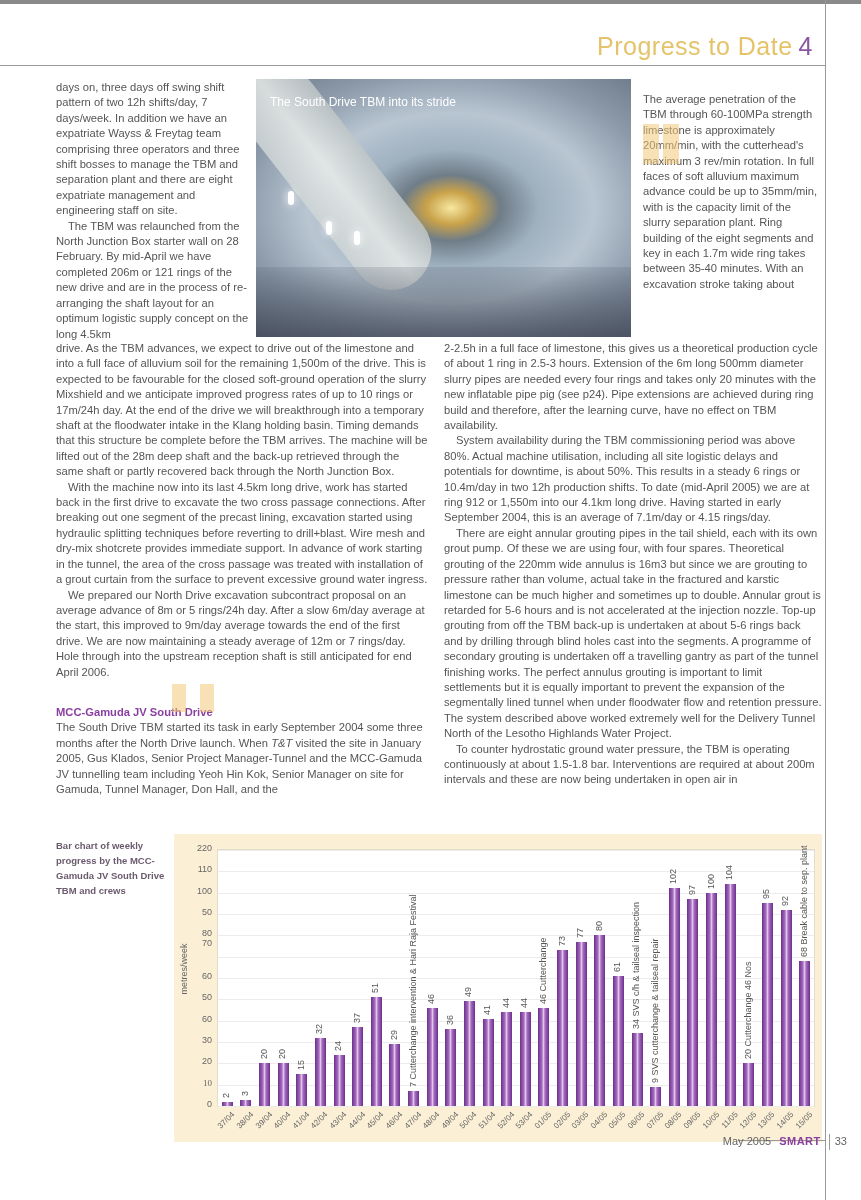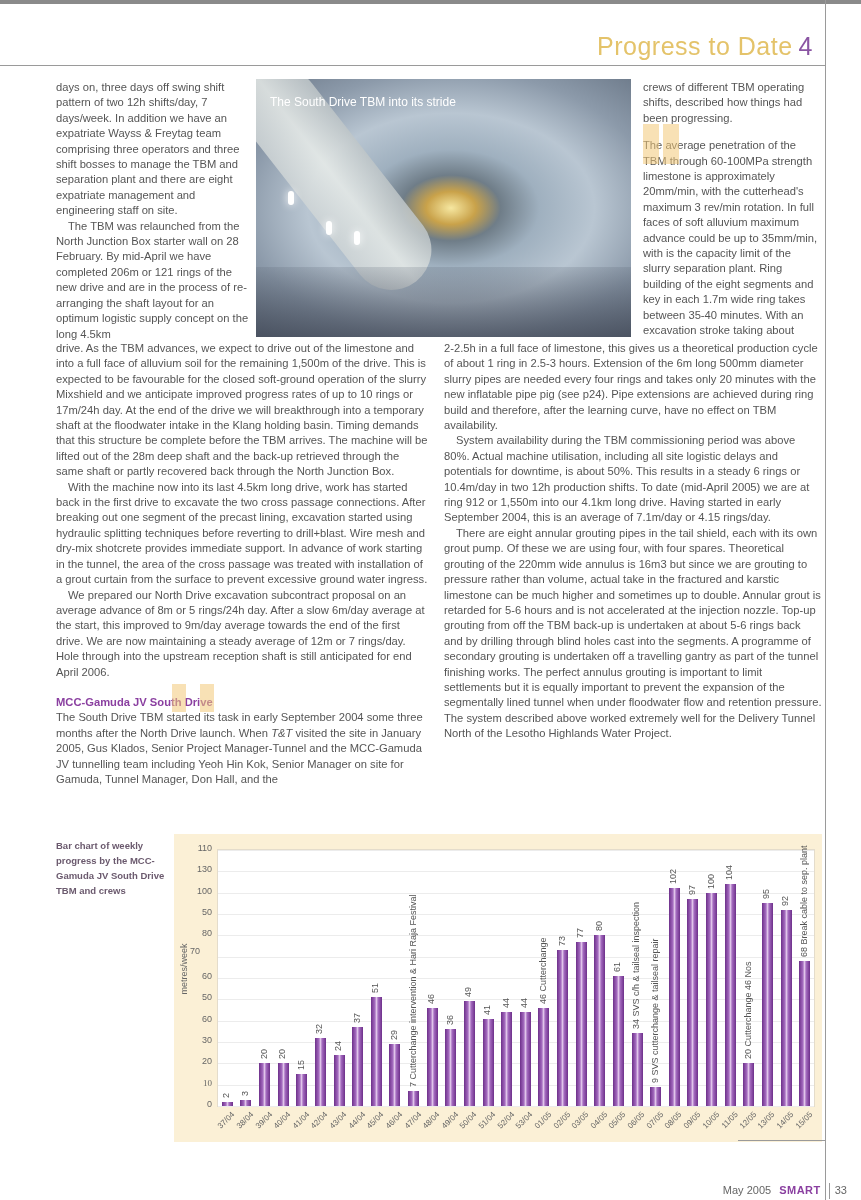--- a/index.html
+++ b/index.html
@@ -28,21 +28,21 @@
   .chart-box { position:absolute; left:174px; top:834px; width:648px; height:308px; background:#fbf0d6; }
   .plot { position:absolute; left:43px; top:15px; width:596px; height:256px; background:#fff; border:1px solid #e4dccb; }
   .gridline { position:absolute; left:0; width:100%; height:1px; background:#ececec; }
   .ytick { position:absolute; left:4px; width:34px; text-align:right; font-size:9px; color:#666; font-family:"Liberation Sans", sans-serif; }
   .ylabel { position:absolute; left:-16px; top:130px; transform:rotate(-90deg); font-size:9px; color:#666; font-family:"Liberation Sans", sans-serif; white-space:nowrap; }
   .bar { position:absolute; bottom:0; width:11px; background:linear-gradient(90deg,#6d2f8a 0%,#a46bbf 35%,#e0c4ea 50%,#a46bbf 65%,#6d2f8a 100%); }
   .barlabel { position:absolute; font-size:9px; color:#555; transform:rotate(-90deg); transform-origin:left bottom; white-space:nowrap; font-family:"Liberation Sans", sans-serif; }
   .xtick { position:absolute; top:276px; font-size:8px; color:#666; transform:rotate(-45deg); transform-origin:right top; white-space:nowrap; font-family:"Liberation Sans", sans-serif; }
   .xlabel { position:absolute; left:0; width:100%; top:292px; text-align:center; font-size:9.5px; color:#666; font-family:"Liberation Sans", sans-serif; }
   .footer-rule { position:absolute; left:738px; top:1140px; width:88px; height:1px; background:#9a9a9a; }
-  .footer { position:absolute; right:14px; top:1183px; font-size:11px; color:#666; font-family:"Liberation Sans", sans-serif;margin-left:43px; }
+  .footer { position:absolute; right:14px; top:1134px; font-size:11px; color:#666; font-family:"Liberation Sans", sans-serif;margin-left:43px; }
   .footer .brand { color:#8a3fa0; font-weight:bold; margin:0 8px; letter-spacing:0.5px; }
   .footer .sep { display:inline-block; width:1px; height:16px; background:#999; vertical-align:middle; margin-right:5px; }
 </style>
 </head>
 <body>
 
 <div class="topbar"></div>
 <div class="vrule"></div>
 <div class="hrule"></div>
 
@@ -58,40 +58,40 @@
 <div class="photo">
   <div class="pipe"></div>
   <div class="light" style="left:32px; top:112px;"></div>
   <div class="light" style="left:70px; top:142px;"></div>
   <div class="light" style="left:98px; top:152px;"></div>
   <div class="floor"></div>
   <div class="photo-caption">The South Drive TBM into its stride</div>
 </div>
 
 <div class="col" style="left:643px; top:80px; width:176px;">
-  <p>crews of different TBM operating shifts, described how things had been progressing.</p>
   <p style="margin-top:12px;">The average penetration of the TBM through 60-100MPa strength limestone is approximately 20mm/min, with the cutterhead's maximum 3 rev/min rotation. In full faces of soft alluvium maximum advance could be up to 35mm/min, with is the capacity limit of the slurry separation plant. Ring building of the eight segments and key in each 1.7m wide ring takes between 35-40 minutes. With an excavation stroke taking about</p>
 </div>
 <div class="quote-mark" style="left:643px; top:124px;"></div>
 <div class="quote-mark" style="left:663px; top:124px;"></div>
 
 <div class="col" style="left:56px; top:341px; width:372px;">
   <p>drive. As the TBM advances, we expect to drive out of the limestone and into a full face of alluvium soil for the remaining 1,500m of the drive. This is expected to be favourable for the closed soft-ground operation of the slurry Mixshield and we anticipate improved progress rates of up to 10 rings or 17m/24h day. At the end of the drive we will breakthrough into a temporary shaft at the floodwater intake in the Klang holding basin. Timing demands that this structure be complete before the TBM arrives. The machine will be lifted out of the 28m deep shaft and the back-up retrieved through the same shaft or partly recovered back through the North Junction Box.</p>
   <p class="ind">With the machine now into its last 4.5km long drive, work has started back in the first drive to excavate the two cross passage connections. After breaking out one segment of the precast lining, excavation started using hydraulic splitting techniques before reverting to drill+blast. Wire mesh and dry-mix shotcrete provides immediate support. In advance of work starting in the tunnel, the area of the cross passage was treated with installation of a grout curtain from the surface to prevent excessive ground water ingress.</p>
   <p class="ind">We prepared our North Drive excavation subcontract proposal on an average advance of 8m or 5 rings/24h day. After a slow 6m/day average at the start, this improved to 9m/day average towards the end of the first drive.  We are now maintaining a steady average of 12m or 7 rings/day. Hole through into the upstream reception shaft is still anticipated for end April 2006.</p>
-  <p class="subhead" style="margin-top:15px;">MCC-Gamuda JV South Drive</p>
+  <p class="subhead" style="margin-top:25px;">MCC-Gamuda JV South Drive</p>
   <p><span>The South Drive TBM started its task in early September 2004 some three months after the North Drive launch. When </span><i>T&amp;T</i><span> visited the site in January 2005, Gus Klados, Senior Project Manager-Tunnel and the MCC-Gamuda JV tunnelling team including Yeoh Hin Kok, Senior Manager on site for Gamuda, Tunnel Manager, Don Hall, and the</span></p>
 </div>
 <div class="quote-mark" style="left:172px; top:684px; height:28px; width:14px;"></div>
 <div class="quote-mark" style="left:200px; top:684px; height:28px; width:14px;"></div>
 
 <div class="col" style="left:444px; top:433px; width:378px;">
   <p style="margin-top:-92px;">2-2.5h in a full face of limestone, this gives us a theoretical production cycle of about 1 ring in 2.5-3 hours. Extension of the 6m long 500mm diameter slurry pipes are needed every four rings and takes only 20 minutes with the new inflatable pipe pig (see p24). Pipe extensions are achieved during ring build and therefore, after the learning curve, have no effect on TBM availability.</p>
   <p class="ind">System availability during the TBM commissioning period was above 80%. Actual machine utilisation, including all site logistic delays and potentials for downtime, is about 50%. This results in a steady 6 rings or 10.4m/day in two 12h production shifts. To date (mid-April 2005) we are at ring 912 or 1,550m into our 4.1km long drive. Having started in early September 2004, this is an average of 7.1m/day or 4.15 rings/day.</p>
   <p class="ind">There are eight annular grouting pipes in the tail shield, each with its own grout pump. Of these we are using four, with four spares. Theoretical grouting of the 220mm wide annulus is 16m3 but since we are grouting to pressure rather than volume, actual take in the fractured and karstic limestone can be much higher and sometimes up to double. Annular grout is retarded for 5-6 hours and is not accelerated at the injection nozzle. Top-up grouting from off the TBM back-up is undertaken at about 5-6 rings back and by drilling through blind holes cast into the segments. A programme of secondary grouting is undertaken off a travelling gantry as part of the tunnel finishing works. The perfect annulus grouting is important to limit settlements but it is equally important to prevent the expansion of the segmentally lined tunnel when under floodwater flow and retention pressure. The system described above worked extremely well for the Delivery Tunnel North of the Lesotho Highlands Water Project.</p>
+  <p class="ind">To counter hydrostatic ground water pressure, the TBM is operating continuously at about 1.5-1.8 bar. Interventions are required at about 200m intervals and these are now being undertaken in open air in</p>
 </div>
 
 <div class="chart-caption">Bar chart of weekly progress by the MCC-Gamuda JV South Drive TBM and crews</div>
 <div class="chart-box" id="chart">
   <div class="plot" id="plot">
       <div class="gridline" style="top: 256px;"></div>
       <div class="gridline" style="top: 234.667px;"></div>
       <div class="gridline" style="top: 213.333px;"></div>
       <div class="gridline" style="top: 192px;"></div>
       <div class="gridline" style="top: 170.667px;"></div>
@@ -169,26 +169,26 @@
       <div class="barlabel" style="left: 590.688px; top: 96.9333px;">68 Break cable to sep. plant</div>
     </div>
   <div class="ylabel">metres/week</div>
 <div class="ytick" style="top: 265px;">0</div>
     <div class="ytick" style="top: 243.667px; font-family: Liberation Serif, serif;">10</div>
     <div class="ytick" style="top: 222.333px;">20</div>
     <div class="ytick" style="top: 201px;">30</div>
     <div class="ytick" style="top: 179.667px;">60</div>
     <div class="ytick" style="top: 158.333px;">50</div>
     <div class="ytick" style="top: 137px;">60</div>
-    <div class="ytick" style="top: 112px; text-align: center;">70</div>
+    <div class="ytick" style="top: 104px;">70</div>
     <div class="ytick" style="top: 94.3333px;">80</div>
     <div class="ytick" style="top: 73px;">50</div>
     <div class="ytick" style="top: 51.6667px;">100</div>
-    <div class="ytick" style="top: 30.3333px;">130</div>
-    <div class="ytick" style="top: 9px;">110</div>
+    <div class="ytick" style="top: 30.3333px;">110</div>
+    <div class="ytick" style="top: 9px;">220</div>
     <div class="xtick" style="right: 591.688px;">37/04</div>
     <div class="xtick" style="right: 573.062px;">38/04</div>
     <div class="xtick" style="right: 554.438px;">39/04</div>
     <div class="xtick" style="right: 535.812px;">40/04</div>
     <div class="xtick" style="right: 517.188px;">41/04</div>
     <div class="xtick" style="right: 498.562px;">42/04</div>
     <div class="xtick" style="right: 479.938px;">43/04</div>
     <div class="xtick" style="right: 461.312px;">44/04</div>
     <div class="xtick" style="right: 442.688px;">45/04</div>
     <div class="xtick" style="right: 424.062px;">46/04</div>

